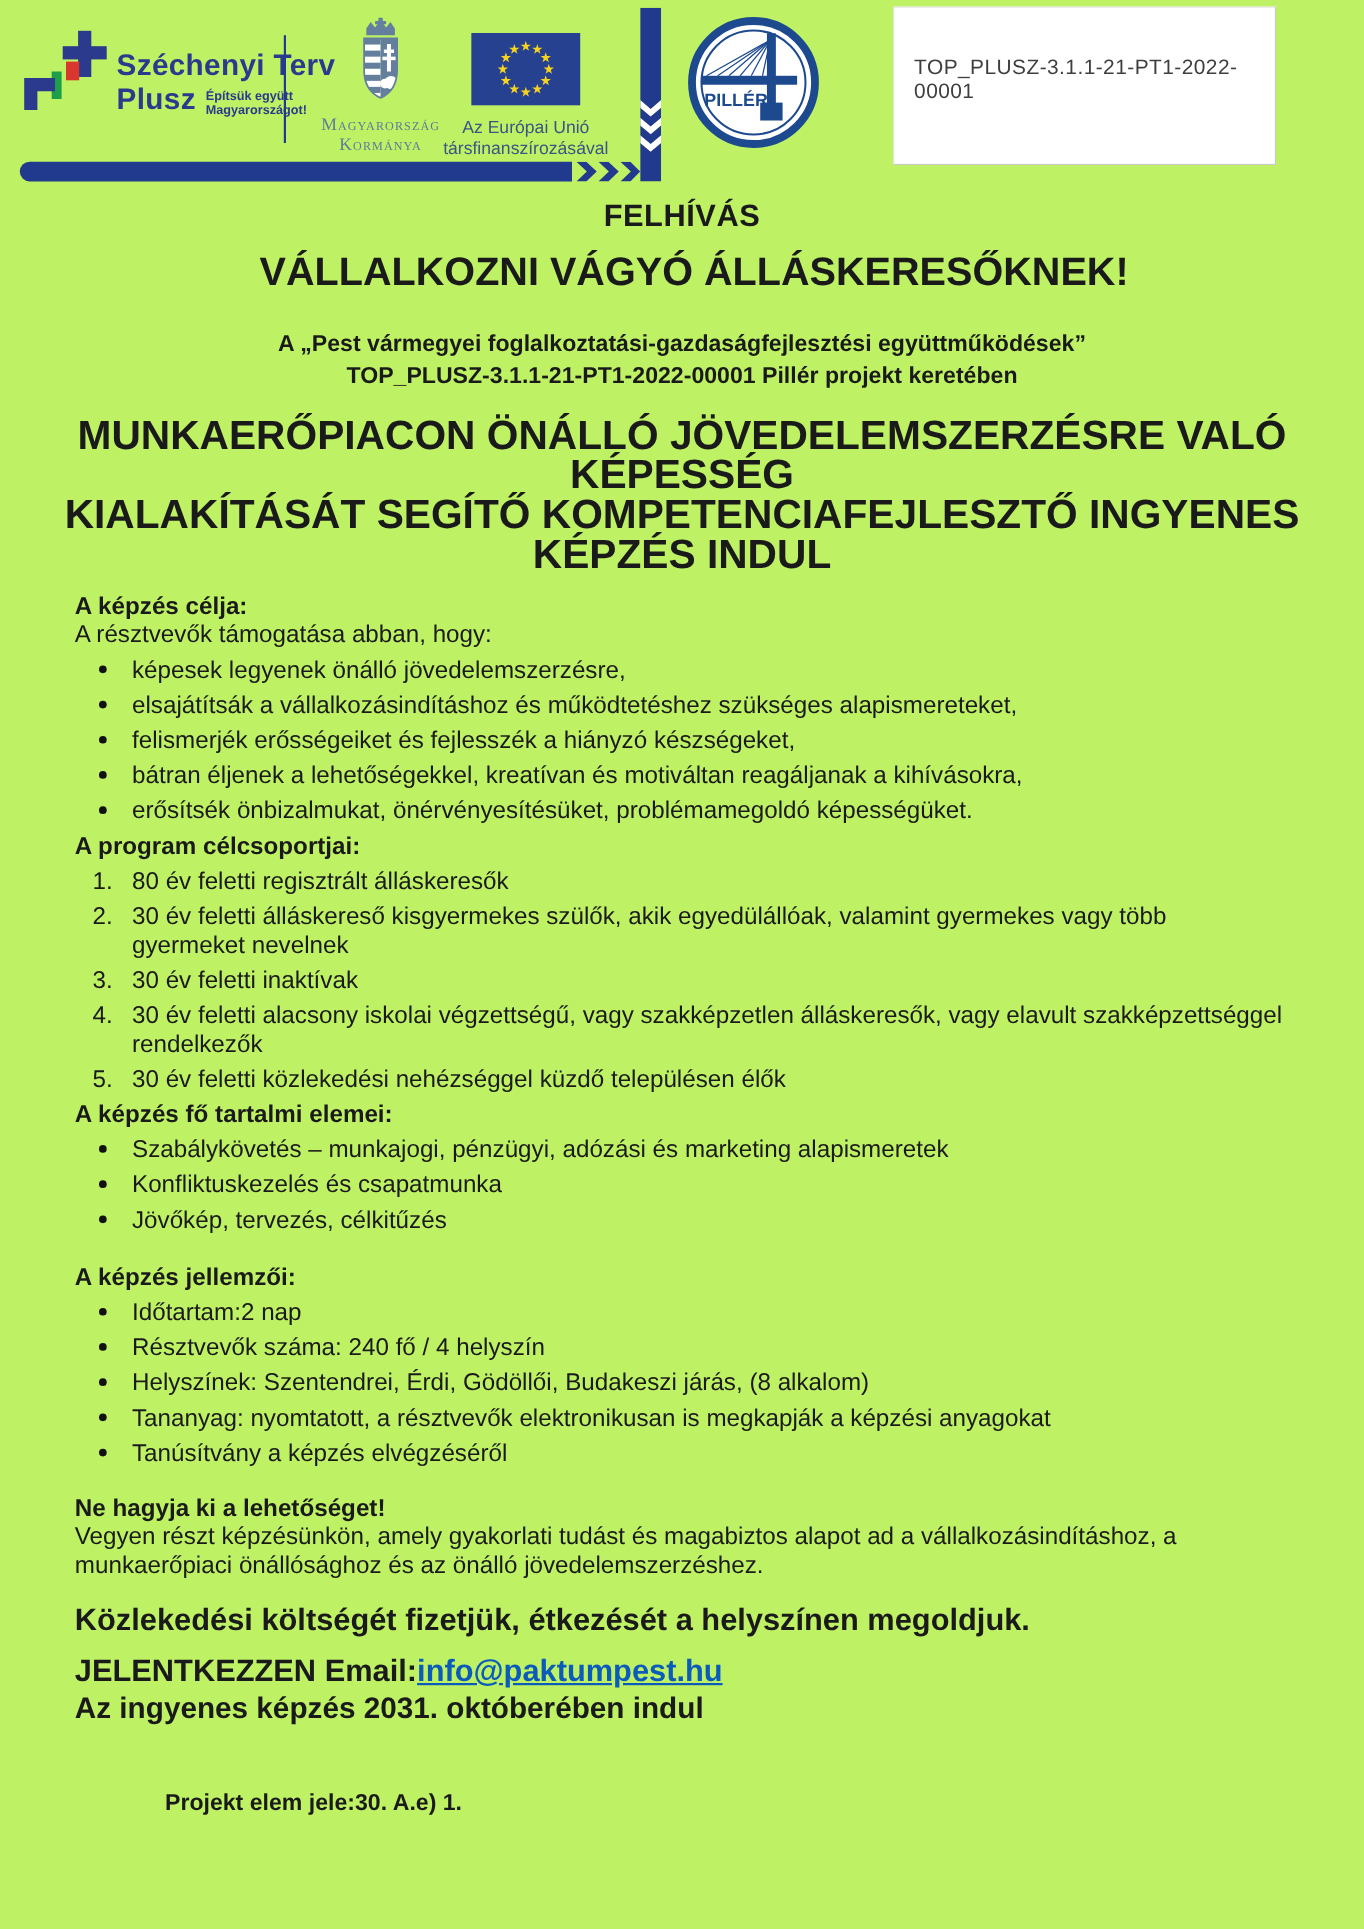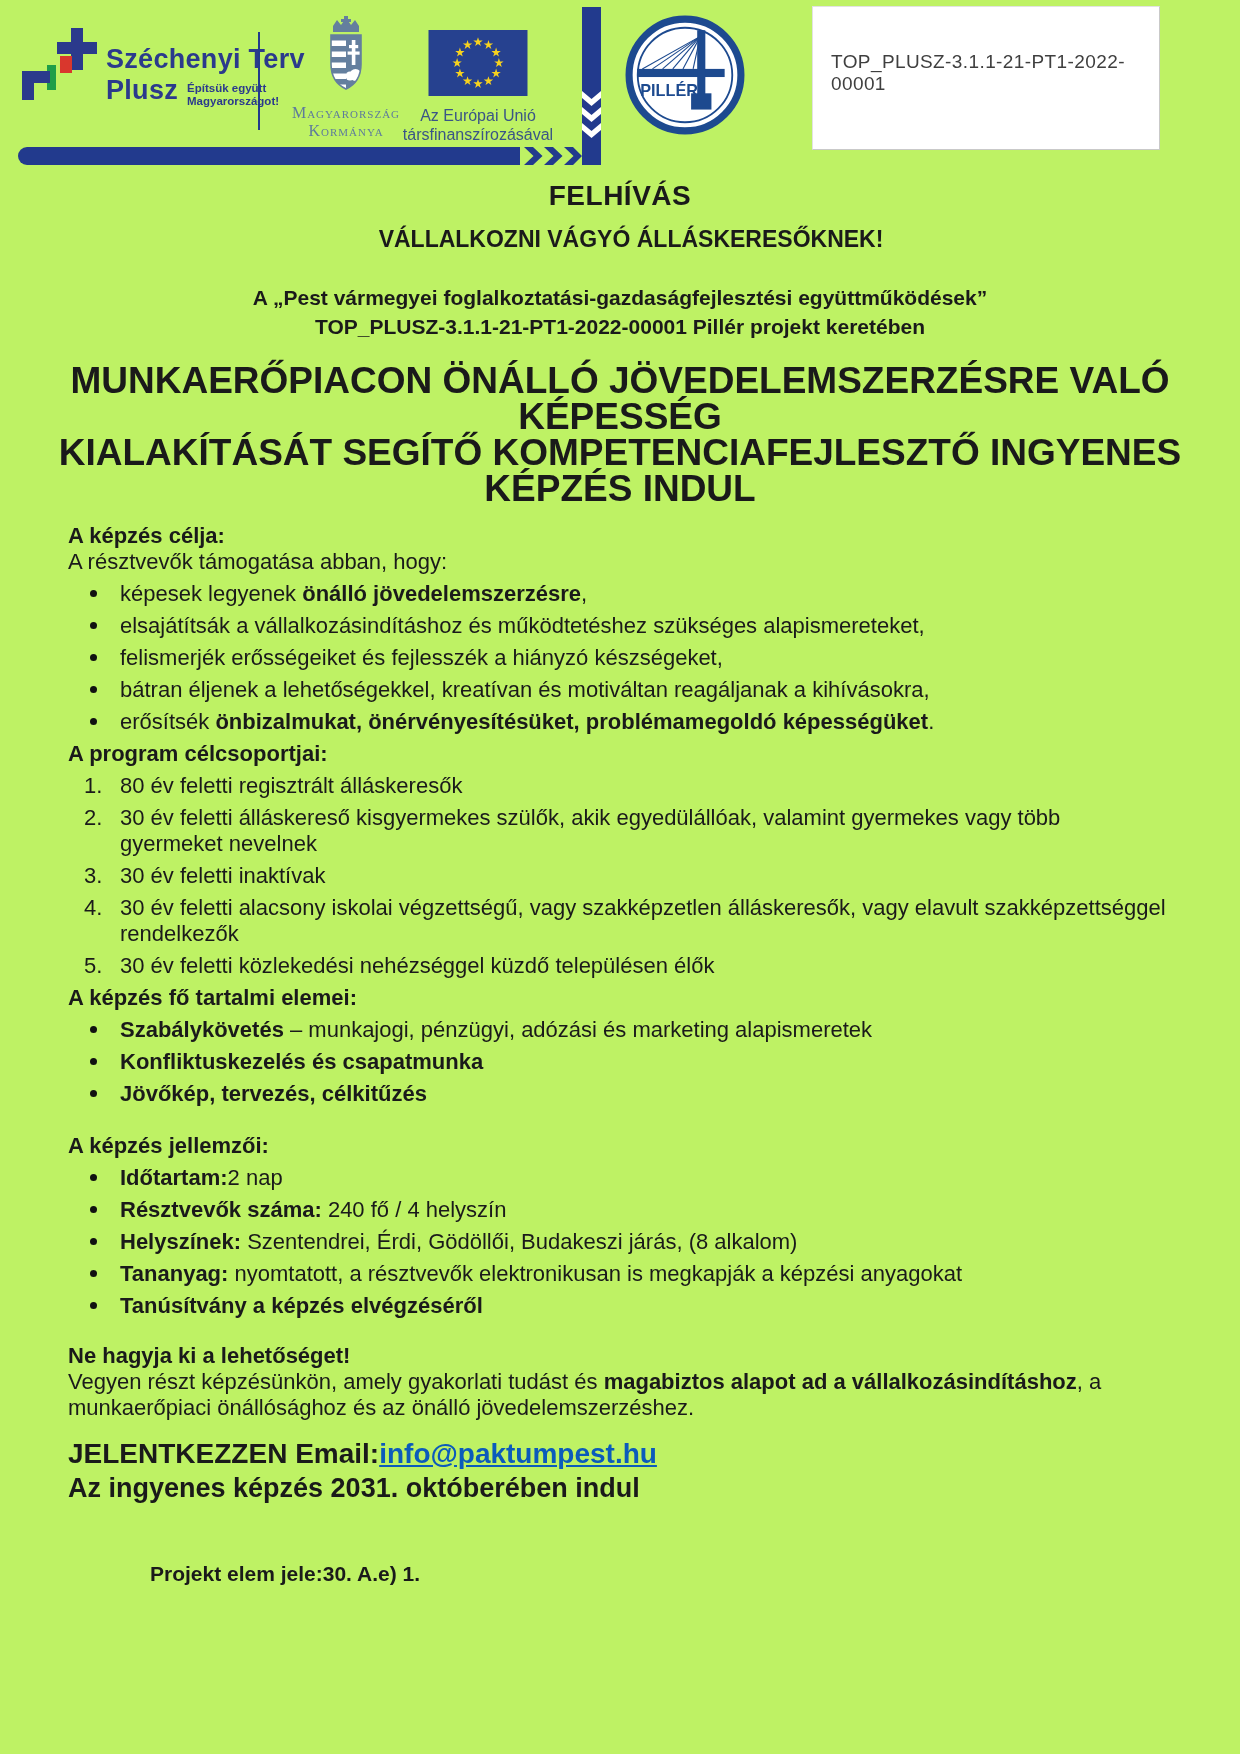--- a/index.html
+++ b/index.html
@@ -28,28 +28,28 @@
     background:#223a8d; border-radius:9px 0 0 9px; }
   .hchev { position:absolute; left:524px; top:147px; }
   .vbar { position:absolute; left:582px; top:7px; }
   .pillar { position:absolute; left:624px; top:14px; }
   .code-box { position:absolute; left:812px; top:6px; width:348px; height:144px;
     background:#fff; border:1px solid #e2e2e2; border-right-color:#c9c9c9; border-bottom-color:#c9c9c9; }
   .code-box span { position:absolute; left:18px; top:44px; font-size:19px; color:#3f3f3f; letter-spacing:.4px; }
 
   
   .t-call { margin-top:10px; text-align:center; font-weight:700; font-size:28px; letter-spacing:.5px; }
-  .t-aud  { margin-top:14px; text-align:center; font-weight:700; font-size:23px;padding-left:22px; }
+  .t-aud  { margin-top:14px; text-align:center; font-weight:700; font-size:36px;padding-left:22px; }
   .t-proj { margin-top:30px; text-align:center; font-weight:700; font-size:21px; line-height:29px; }
   .t-main { margin-top:22px; text-align:center; font-weight:700; font-size:37px; line-height:36px; }
 
   
   .doc { margin:16px 72px 0 68px; font-size:22px; line-height:26px; }
   .h { font-weight:700; }
-  .bd { font-weight:700;text-align:center; }
+  .bd { font-weight:400;text-align:center; }
   ul.bullets, ol.nums { list-style:none; margin:6px 0 0 0; padding-left:52px; }
   ul.bullets li, ol.nums li { position:relative; margin-bottom:6px; }
   ul.bullets li::before { content:""; position:absolute; left:-30px; top:9px;
     width:7px; height:7px; background:#111; border-radius:50%; }
   ol.nums { counter-reset:n; }
   ol.nums li { counter-increment:n; }
   ol.nums li::before { content:counter(n) "."; position:absolute; left:-36px; }
   .features-h { margin-top:26px; }
   .close-h { margin-top:24px; }
   .benefits { margin-top:24px; font-size:28px; font-weight:700; }
@@ -251,20 +251,21 @@
         <li><span class="bd">Tananyag:</span><span> nyomtatott, a résztvevők elektronikusan is megkapják a képzési anyagokat</span></li>
         <li><span class="bd">Tanúsítvány a képzés elvégzéséről</span><span></span></li>
       </ul>
     </section>
 
     <section>
       <div class="h close-h">Ne hagyja ki a lehetőséget!</div>
       <div>
         <span>Vegyen részt képzésünkön, amely gyakorlati tudást és </span><span class="bd">magabiztos alapot ad a vállalkozásindításhoz</span><span>, a munkaerőpiaci önállósághoz és az önálló jövedelemszerzéshez.</span>
       </div>
+      <div class="benefits">Közlekedési költségét fizetjük, étkezését a helyszínen megoldjuk.</div>
       <div class="apply">
         <span>JELENTKEZZEN Email:</span><a href="#">info@paktumpest.hu</a>
       </div>
       <div class="start">Az ingyenes képzés 2031. októberében indul</div>
     </section>
 
     <div class="footer">Projekt elem jele:30. A.e) 1.</div>
   </div>
 
 </div>

